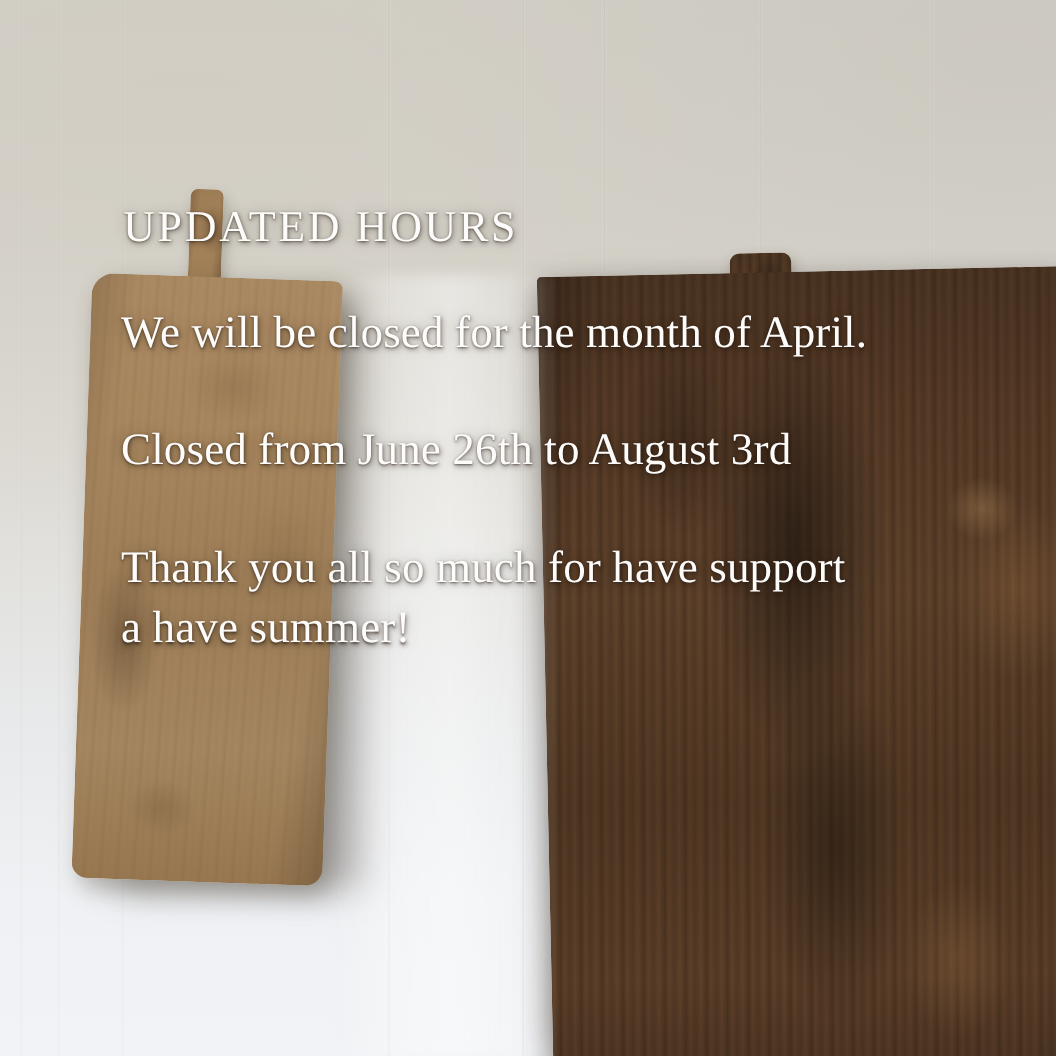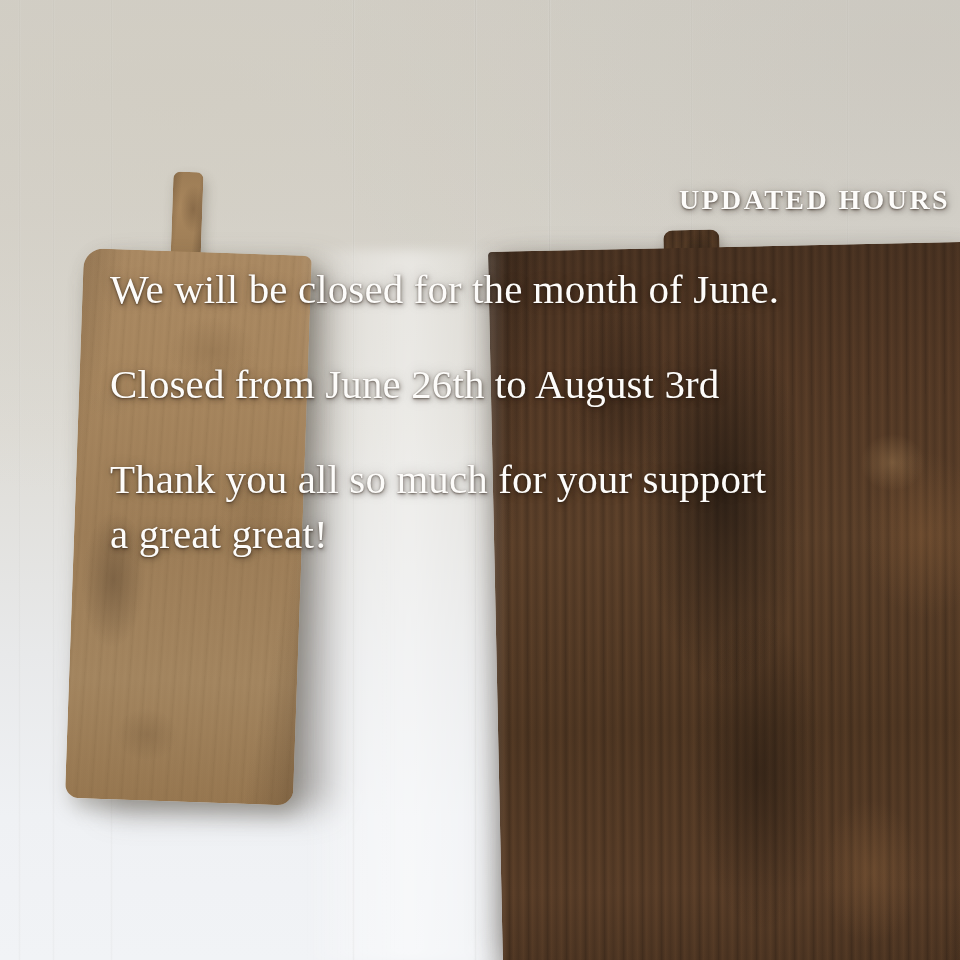--- a/index.html
+++ b/index.html
@@ -174,37 +174,36 @@
     left: 110px;
     top: 186px;
     width: 840px;
     color: #fdfcfa;
     text-shadow:
       0 1px 2px rgba(40,28,18,.55),
       1px 2px 5px rgba(30,20,12,.42),
       0 0 14px rgba(40,30,20,.22);
   }
   #page-title {
-    font-size: 28px;
+    font-size: 40px;
     line-height: 1.0;
     letter-spacing: 2.4px;
-    font-weight: 700;
+    font-weight: 400;
     margin: 0 0 48px 2px;
     white-space: nowrap;
-    text-align: right;
   }
   .para {
     font-size: 41px;
     line-height: 55px;
     font-weight: 400;
     letter-spacing: .1px;
     margin: 0;
     white-space: nowrap;
   }
-  .para + .para { margin-top: 40px; }
+  .para + .para { margin-top: 52px; }
   .para .ln { display: block; }
 </style>
 </head>
 <body>
 
 <div id="stage">
 
   <div class="wall"></div>
   <div class="wall-warm"></div>
 
@@ -226,27 +225,27 @@
   <div id="right-neck"></div>
   <div id="right-board"></div>
 
   <div id="board-gap-glow"></div>
 
   <div id="text-layer">
 
     <h1 id="page-title">UPDATED HOURS</h1>
 
     <p class="para">
-      <span class="ln">We will be closed for the month of June.</span>
+      <span class="ln">We will be closed for the month of April.</span>
     </p>
 
     <p class="para">
       <span class="ln">Closed from June 26th to August 3rd</span>
     </p>
 
     <p class="para">
-      <span class="ln">Thank you all so much for your support</span>
-      <span class="ln">a great great!</span>
+      <span class="ln">Thank you all so much for have support</span>
+      <span class="ln">a have summer!</span>
     </p>
 
   </div>
 
 </div>
 
 </body></html>

